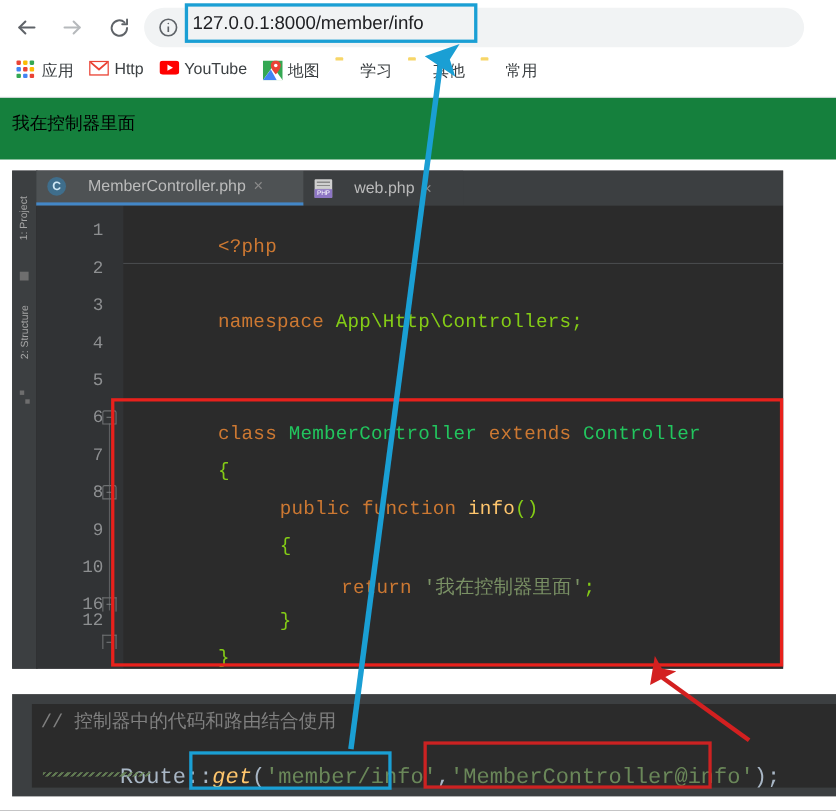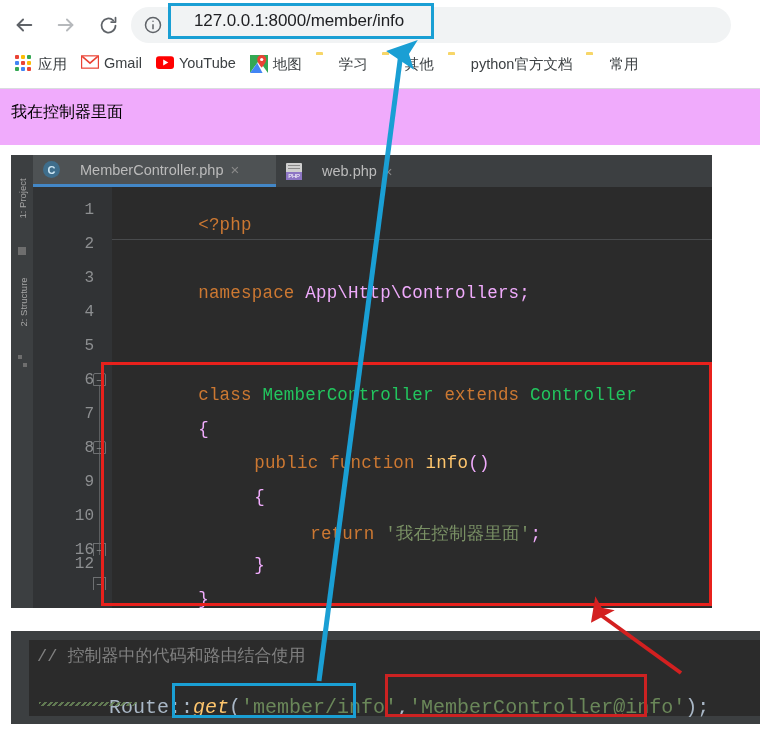--- a/index.html
+++ b/index.html
@@ -57,21 +57,21 @@
   }
   #url-highlight {
     position: absolute;
     left: 168px; top: 3px;
     width: 266px; height: 36px;
     border: 3px solid #1a9fd4;
     box-sizing: border-box;
     background: #f1f3f4;
     display: flex;
     align-items: center;
-    padding-left: 23px;
+    padding-left: 4px;
     z-index: 3;
   }
   #url-text {
     font-size: 17px;
     color: #202124;
     font-family: "Liberation Sans", sans-serif;
     letter-spacing: -0.1px;
     white-space: nowrap;
   }
 
@@ -128,21 +128,21 @@
     left: 0; top: 88px;
     width: 760px; height: 1px;
     background: #d9dcdf;
   }
 
   
   #page-body {
     position: absolute;
     left: 0; top: 89px;
     width: 760px; height: 56px;
-    background: #f0abfc;
+    background: #15803d;
   }
   #page-text {
     position: absolute;
     left: 11px; top: 13px;
     font-size: 16px;
     color: #000000;
     font-family: "Liberation Sans", sans-serif;
   }
 
   
@@ -304,21 +304,21 @@
     position: absolute;
     left: 22px;
     font-size: 17.5px;
     font-family: "Liberation Mono", monospace;
     white-space: pre;
     letter-spacing: 0.2px;
   }
   .kw    { color: #cc7832; }
   .cls   { color: #22c55e; }
   .fnname{ color: #ffc66d; }
-  .plain { color: #f0abfc; }
+  .plain { color: #84cc16; }
   .str   { color: #6a8759; }
   .strcn { color: #7a9165; }
   .cmt   { color: #808080; }
   #method-sep {
     position: absolute;
     left: 0; top: 52px;
     width: 600px; height: 1px;
     background: #484a4c;
   }
 
@@ -442,21 +442,21 @@
       <span class="bm-label">应用</span>
     </div>
 
     <div class="bookmark">
       <span class="bm-ico">
         <svg width="18" height="14" viewBox="0 0 24 18">
           <rect x="0.8" y="0.8" width="22.4" height="16.4" fill="#ffffff" stroke="#ea4335" stroke-width="1.6"></rect>
           <polyline points="1.6,1.6 12,10.5 22.4,1.6" fill="none" stroke="#ea4335" stroke-width="2.2"></polyline>
         </svg>
       </span>
-      <span class="bm-label">Gmail</span>
+      <span class="bm-label">Http</span>
     </div>
 
     <div class="bookmark">
       <span class="bm-ico">
         <svg width="18" height="13" viewBox="0 0 24 17">
           <rect x="0" y="0" width="24" height="17" rx="4" fill="#ff0000"></rect>
           <polygon points="9.6,4.6 16.4,8.5 9.6,12.4" fill="#ffffff"></polygon>
         </svg>
       </span>
       <span class="bm-label">YouTube</span>
@@ -478,24 +478,20 @@
     <div class="bookmark">
       <span class="bm-ico"><span class="folder"></span></span>
       <span class="bm-label">学习</span>
     </div>
 
     <div class="bookmark">
       <span class="bm-ico"><span class="folder"></span></span>
       <span class="bm-label">其他</span>
     </div>
 
-    <div class="bookmark">
-      <span class="bm-ico"><span class="folder"></span></span>
-      <span class="bm-label">python官方文档</span>
-    </div>
 
     <div class="bookmark">
       <span class="bm-ico"><span class="folder"></span></span>
       <span class="bm-label">常用</span>
     </div>
 
   </div>
   <div id="chrome-bottom-border"></div>
 </div>
 

